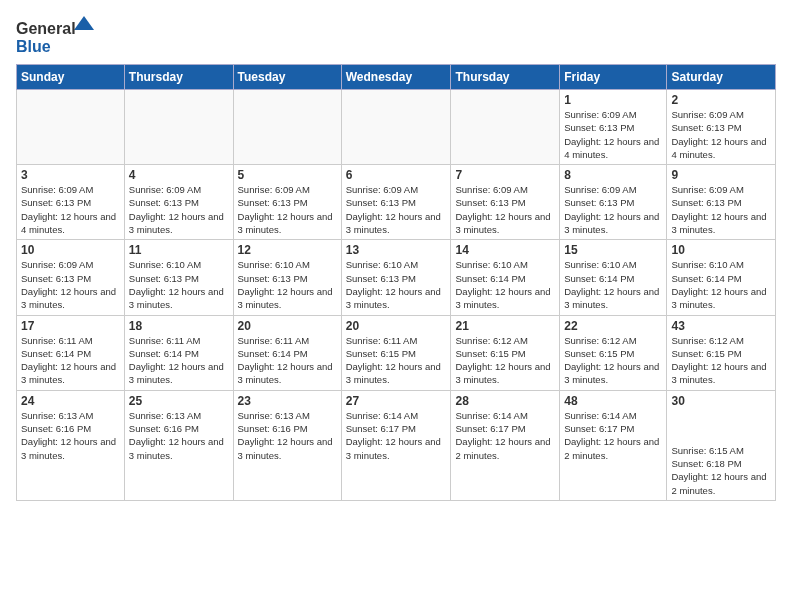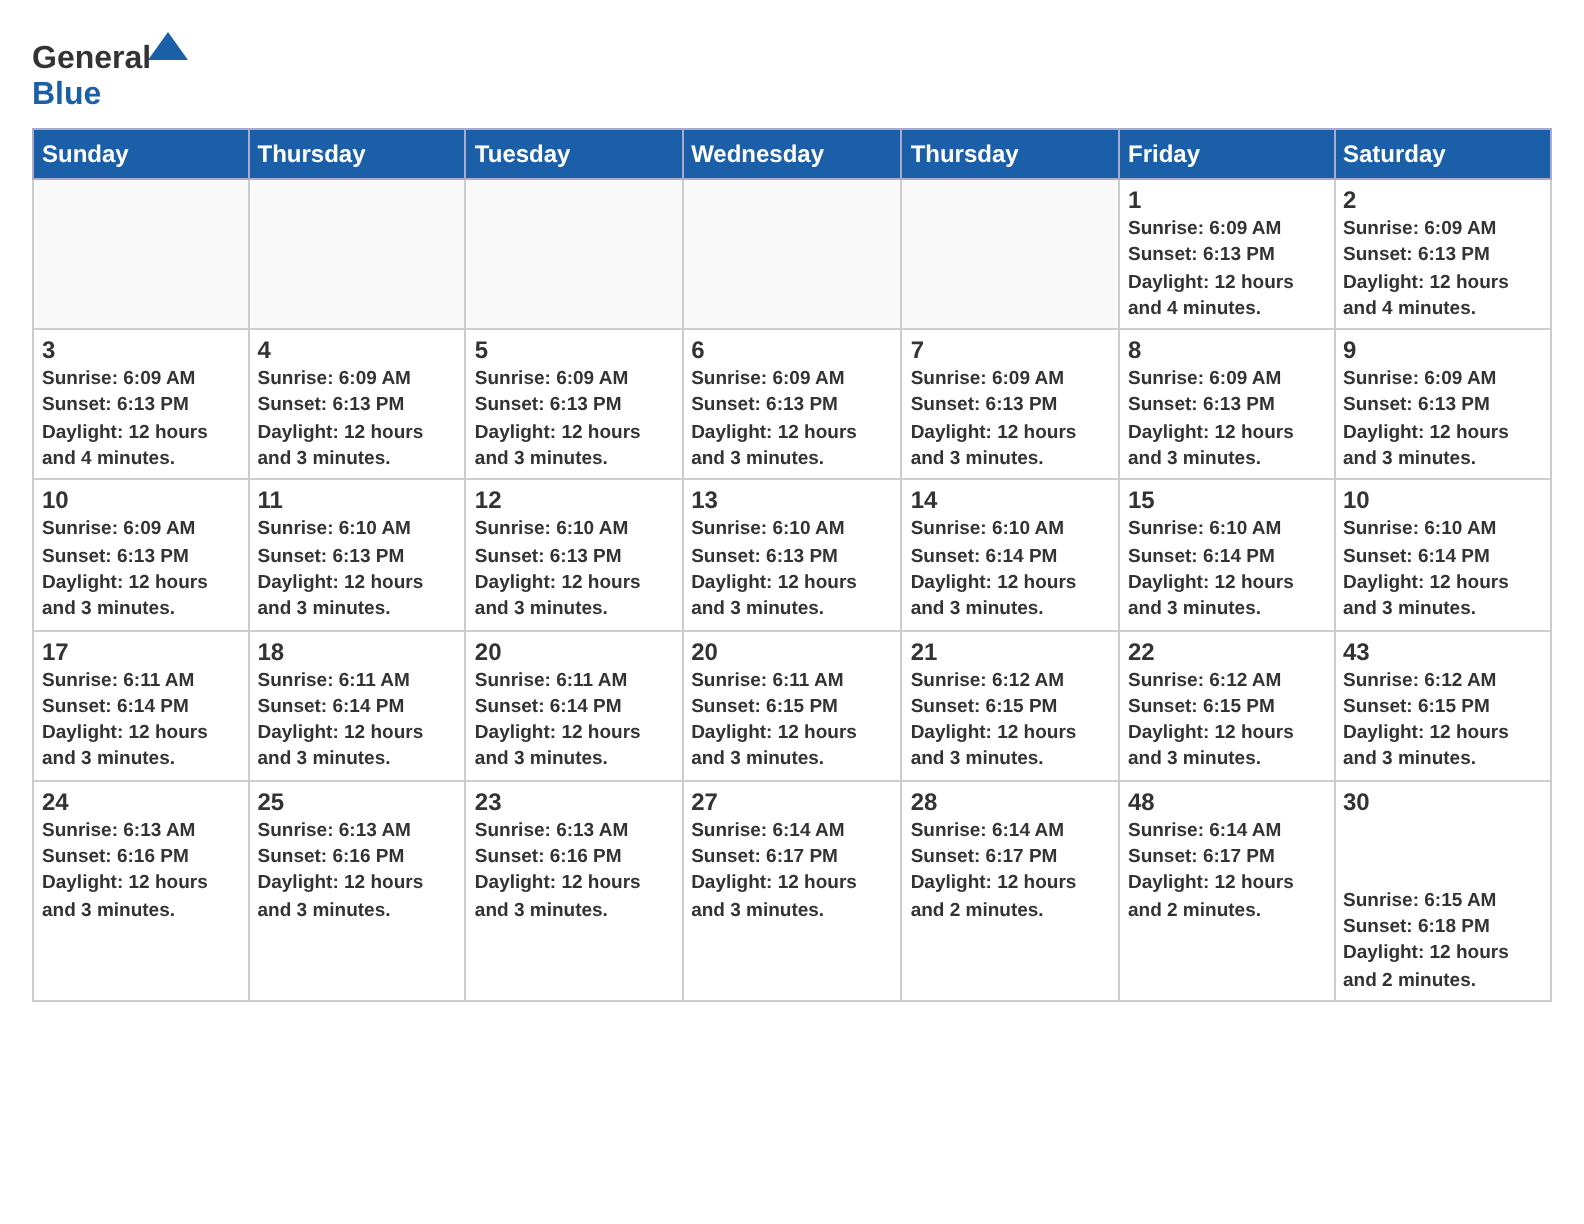--- a/index.html
+++ b/index.html
@@ -62,21 +62,20 @@
       font-size: 12px;
       font-weight: bold;
       color: #333;
       display: block;
       margin-bottom: 1px;
     }
     .day-info {
       font-size: 9.5px;
       color: #333;
       line-height: 1.4;
-      font-weight: bold;
     }
     tr.week td {
       height: 72px;
     }
   </style>
 </head>
 <body>
 
 <div class="header">
   <div class="logo">

